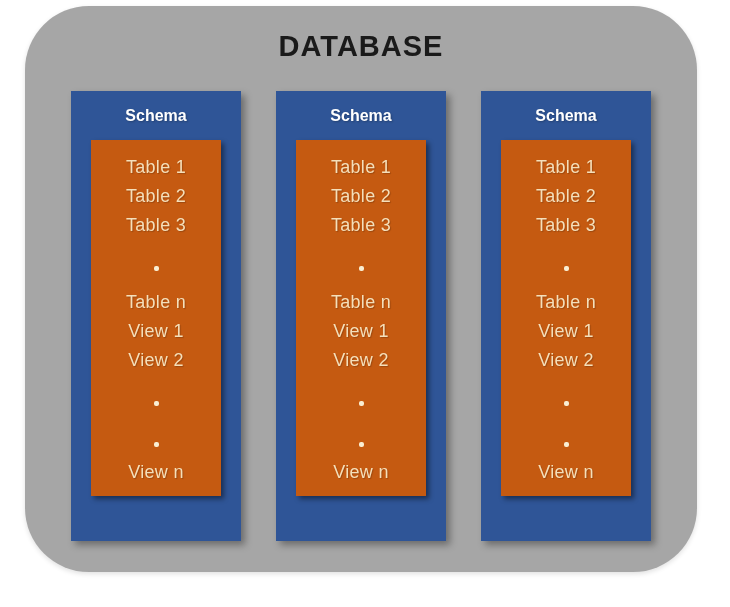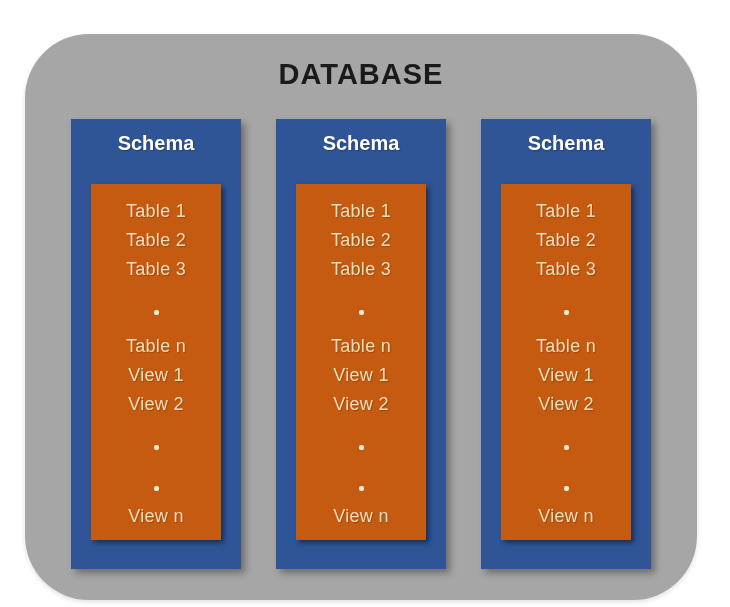--- a/index.html
+++ b/index.html
@@ -15,21 +15,21 @@
   html,body{margin:0;padding:0;}
   body{
     width:730px;height:607px;
     background:var(--canvas-background);
     font-family:"Liberation Sans", sans-serif;
     position:relative;
     overflow:hidden;
   }
   .database{
     position:absolute;
-    left:25px; top:34px;
+    left:25px; top:6px;
     width:672px; height:566px;
     background:var(--database-fill);
     border-radius:64px;
     box-shadow:0 2px 5px rgba(0,0,0,0.12);
     box-sizing:border-box;
   }
   .db-title{
     margin-top:22px;
     height:36px;
     line-height:36px;
@@ -52,27 +52,27 @@
     box-shadow:4px 4px 7px rgba(0,0,0,0.35);
     box-sizing:border-box;
     display:flex;
     flex-direction:column;
     align-items:center;
   }
   .schema-header{
     padding-top:8px;
     text-align:center;
     color:var(--schema-text);
-    font-size:20px;
+    font-size:16px;
     font-weight:bold;
     line-height:33px;
     text-shadow:1px 1px 2px rgba(0,0,0,0.25);
   }
   .items-box{
-    margin-top:24px;
+    margin-top:8px;
     width:130px;
     height:356px;
     background:var(--items-fill);
     box-shadow:3px 3px 5px rgba(0,0,0,0.45);
     box-sizing:border-box;
     padding-top:13px;
     display:flex;
     flex-direction:column;
     align-items:center;
   }

